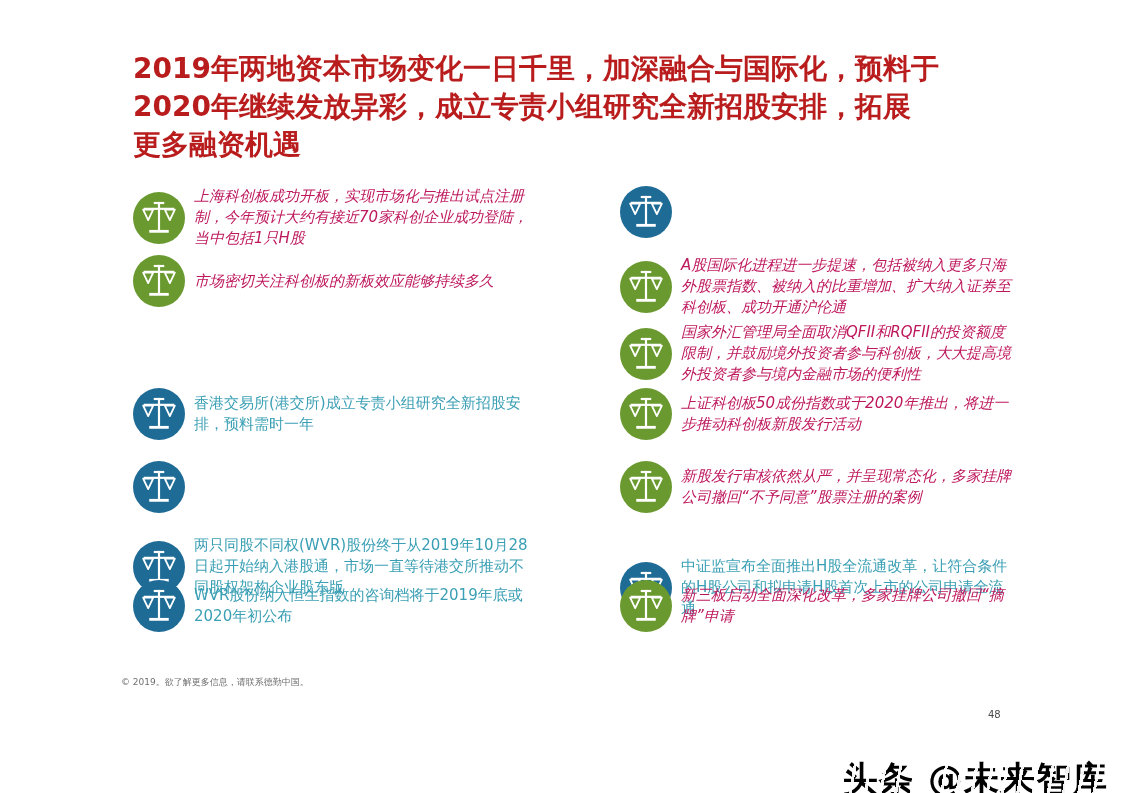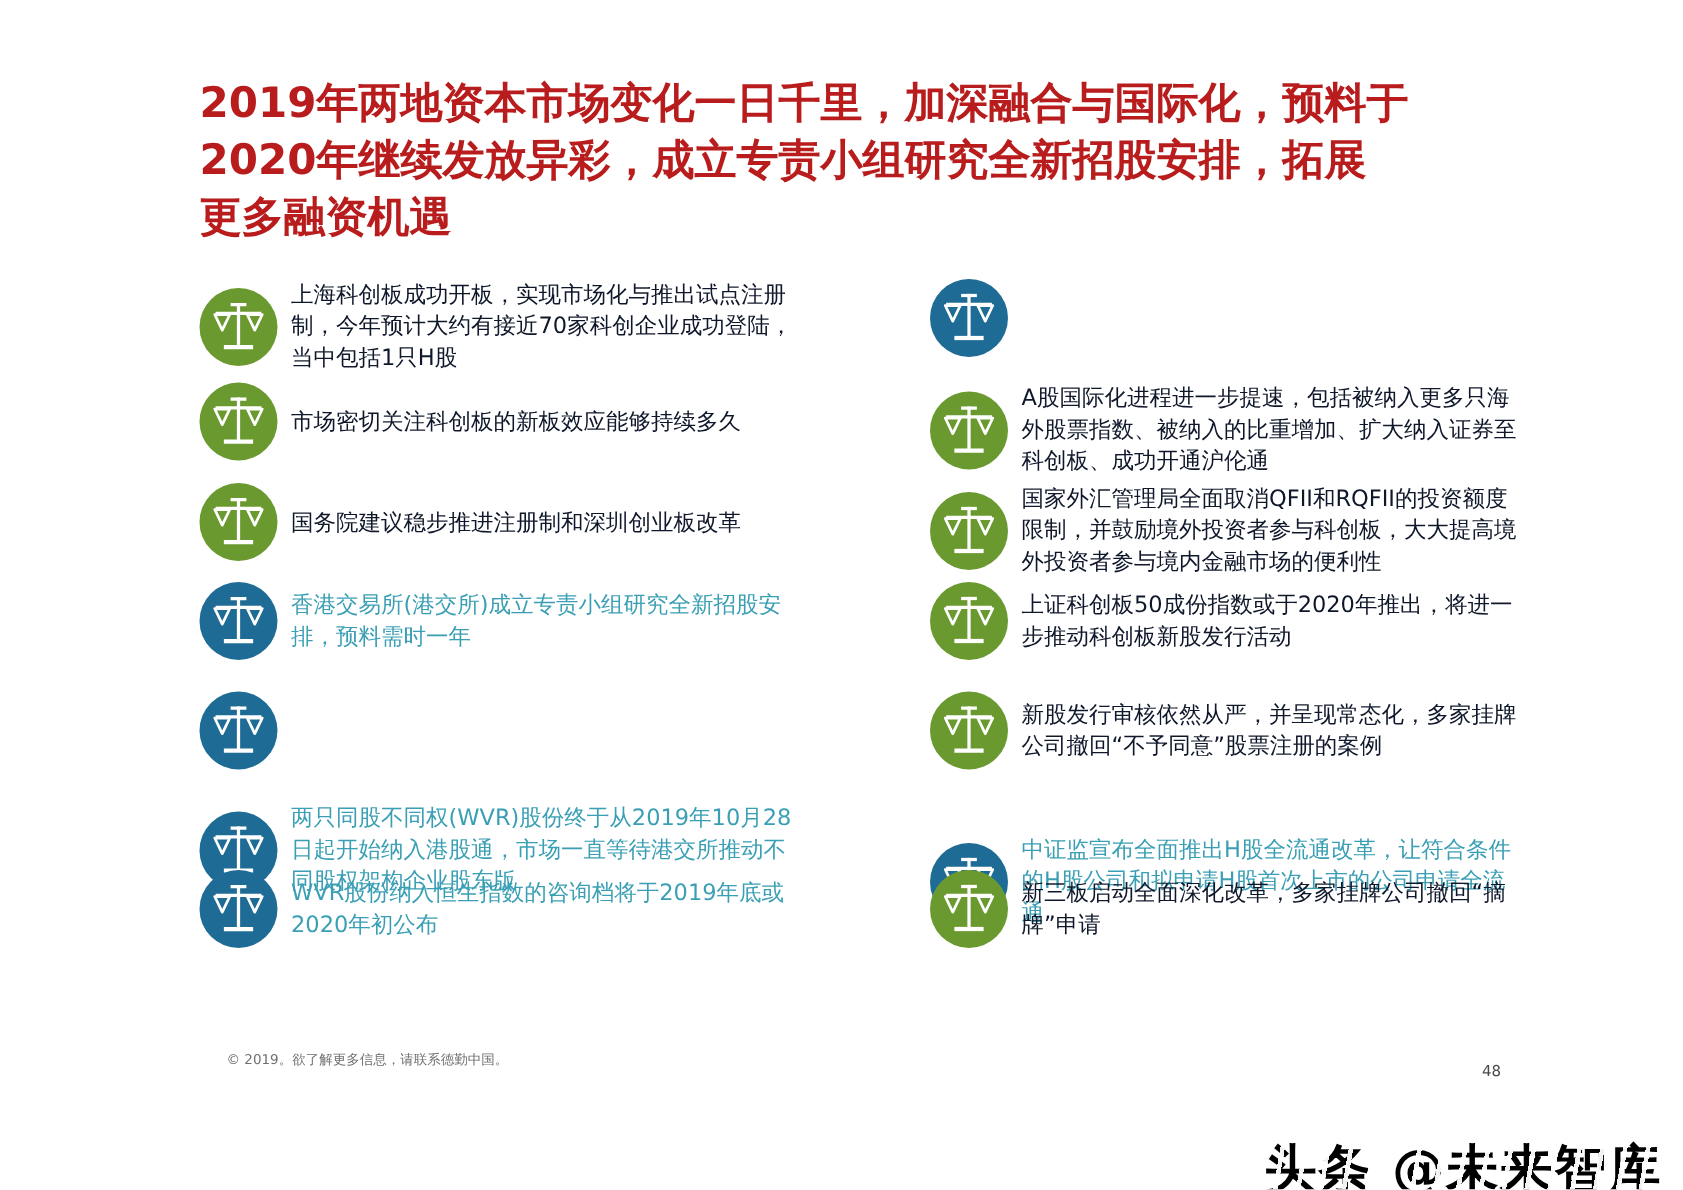--- a/index.html
+++ b/index.html
@@ -15,24 +15,24 @@
   .item.leftcol  { left:133px; }
   .item.rightcol { left:620px; }
 
   .bullet { flex:0 0 52px; width:52px; height:52px; border-radius:50%;
     display:flex; align-items:center; justify-content:center; }
   .bullet.green { background:#6A9A2F; }
   .bullet.blue  { background:#1E6C96; }
   .bullet svg { width:40px; height:40px; display:block; }
 
   .itext { font-size:15px; line-height:21px; width:336px; }
-  .itext.gray { color:#0f172a; }
+  .itext.gray { color:#be185d;font-style:italic; }
   .itext.teal { color:#3A9FB4; }
 
-  .copyright { position:absolute; left:121px; top:700px; font-size:9px; color:#6f6f6f;margin-left:30px; }
+  .copyright { position:absolute; left:121px; top:676px; font-size:9px; color:#6f6f6f; }
   .pagenum   { position:absolute; left:988px; top:709px; font-size:10px; color:#4a4a4a; }
 
   .watermark { position:absolute; right:14px; top:736px; font-size:35px; font-weight:bold;
     color:#000; letter-spacing:1px; white-space:nowrap;margin-top:20px; }
   .watermark::after { content:""; position:absolute; inset:0; pointer-events:none;
     background:repeating-linear-gradient(100deg, transparent 0 12px, rgba(255,255,255,.95) 12px 15px); }
 </style>
 </head>
 <body>
 
@@ -65,28 +65,20 @@
       </span>
     <span class="itext gray">上海科创板成功开板，实现市场化与推出试点注册制，今年预计大约有接近70家科创企业成功登陆，当中包括1只H股</span>
   </div>
   <div class="item leftcol" style="top:255px">
     <span class="bullet green">
         <svg viewBox="0 0 48 48">
           <use href="#scales"></use>
         </svg>
       </span>
     <span class="itext gray">市场密切关注科创板的新板效应能够持续多久</span>
-  </div>
-  <div class="item leftcol" style="top:322px">
-    <span class="bullet green">
-        <svg viewBox="0 0 48 48">
-          <use href="#scales"></use>
-        </svg>
-      </span>
-    <span class="itext gray">国务院建议稳步推进注册制和深圳创业板改革</span>
   </div>
   <div class="item leftcol" style="top:388px">
     <span class="bullet blue">
         <svg viewBox="0 0 48 48">
           <use href="#scales"></use>
         </svg>
       </span>
     <span class="itext teal">香港交易所(港交所)成立专责小组研究全新招股安排，预料需时一年</span>
   </div>
   <div class="item leftcol" style="top:461px">

